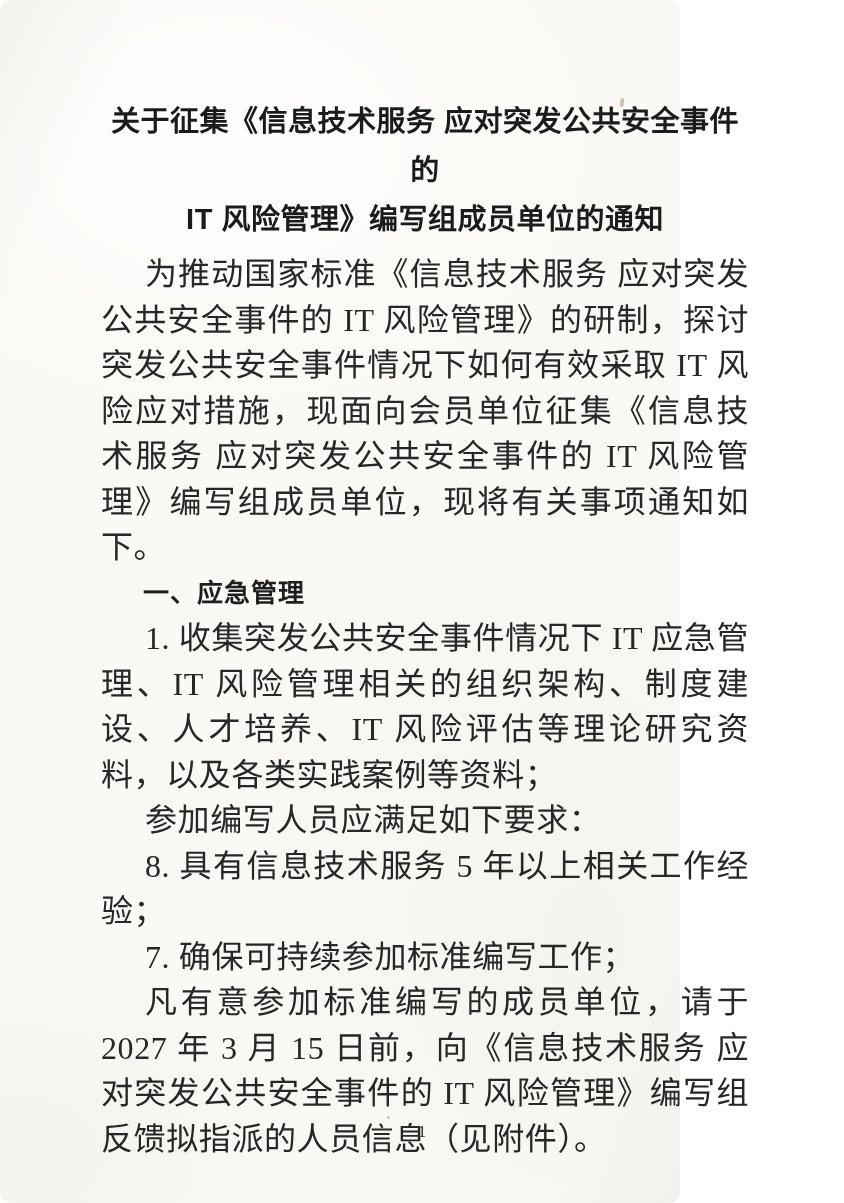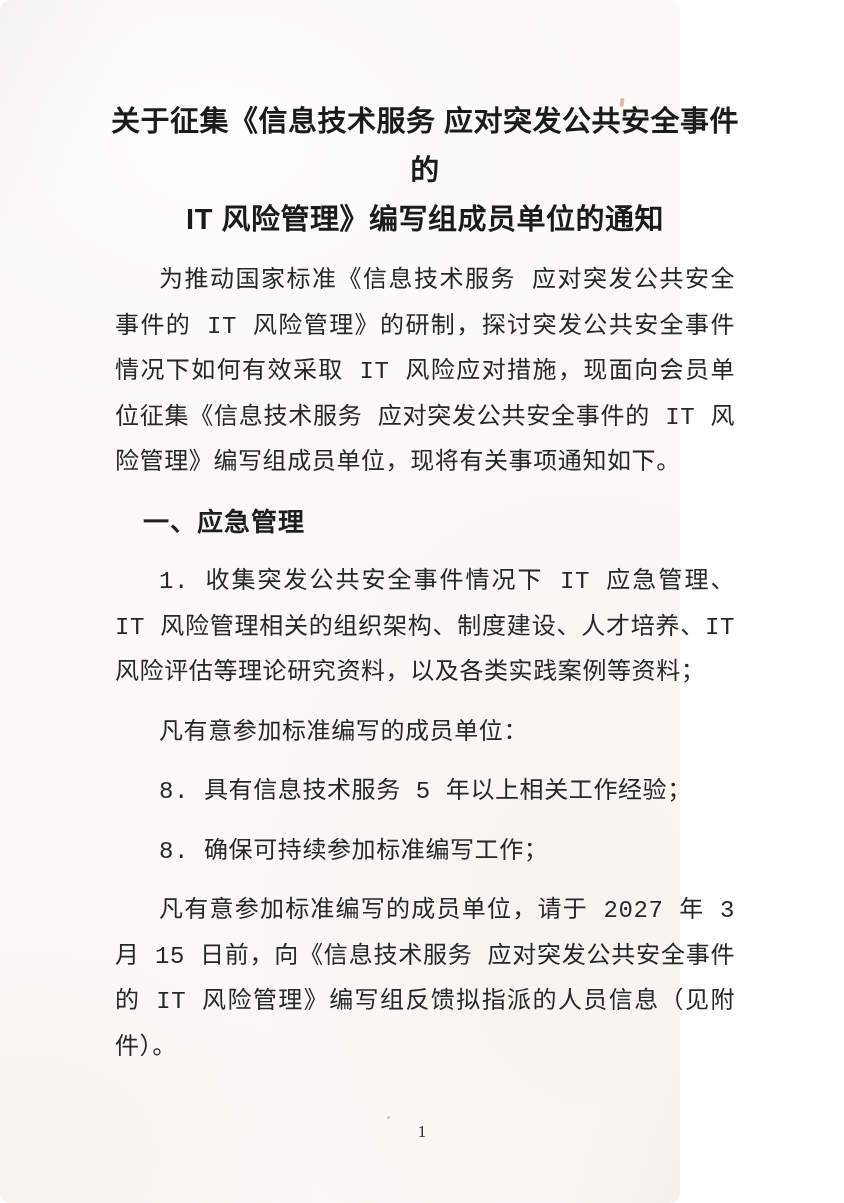--- a/index.html
+++ b/index.html
@@ -39,29 +39,28 @@
     font-weight: 700;
     font-size: 29px;
     line-height: 49px;
     text-align: center;
     letter-spacing: 0.5px;
     color: #1b1b1b;
   }
   .tline { display: block; }
   .body-block { margin-top: 8px; }
   .para {
-    margin: 14px;
-    font-size: 24px;
+    margin: 0;
+    font-size: 32px;
     line-height: 45.5px;
     text-align: justify;
     text-align-last: left;
     text-indent: 44px;
     letter-spacing: 0.6px;
     color: #272727;
-    font-family: Liberation Mono, monospace;
   }
   .heading {
     margin: 0;
     font-family: "Liberation Sans", sans-serif;
     font-weight: 700;
     font-size: 26px;
     line-height: 45.5px;
     text-indent: 42px;
     letter-spacing: 1px;
     color: #1e1e1e;
@@ -108,23 +107,23 @@
       <span class="tline">关于征集《信息技术服务 应对突发公共安全事件的</span>
       <span class="tline">IT 风险管理》编写组成员单位的通知</span>
     </h1>
 
     <div class="body-block">
       <p class="para">为推动国家标准《信息技术服务 应对突发公共安全事件的 IT 风险管理》的研制，探讨突发公共安全事件情况下如何有效采取 IT 风险应对措施，现面向会员单位征集《信息技术服务 应对突发公共安全事件的 IT 风险管理》编写组成员单位，现将有关事项通知如下。</p>
 
       <h2 class="heading">一、应急管理</h2>
       <p class="para">1. 收集突发公共安全事件情况下 IT 应急管理、IT 风险管理相关的组织架构、制度建设、人才培养、IT 风险评估等理论研究资料，以及各类实践案例等资料；</p>
 
-      <p class="para">凡有意参加标准编写的成员单位：</p>
+      <p class="para">参加编写人员应满足如下要求：</p>
       <p class="para">8. 具有信息技术服务 5 年以上相关工作经验；</p>
-      <p class="para">8. 确保可持续参加标准编写工作；</p>
+      <p class="para">7. 确保可持续参加标准编写工作；</p>
 
       <p class="para">凡有意参加标准编写的成员单位，请于 2027 年 3 月 15 日前，向《信息技术服务 应对突发公共安全事件的 IT 风险管理》编写组反馈拟指派的人员信息（见附件）。</p>
     </div>
   </div>
 
   <div class="pagenum">1</div>
 
   <div class="speck-red"></div>
   <div class="speck-gray"></div>
 

